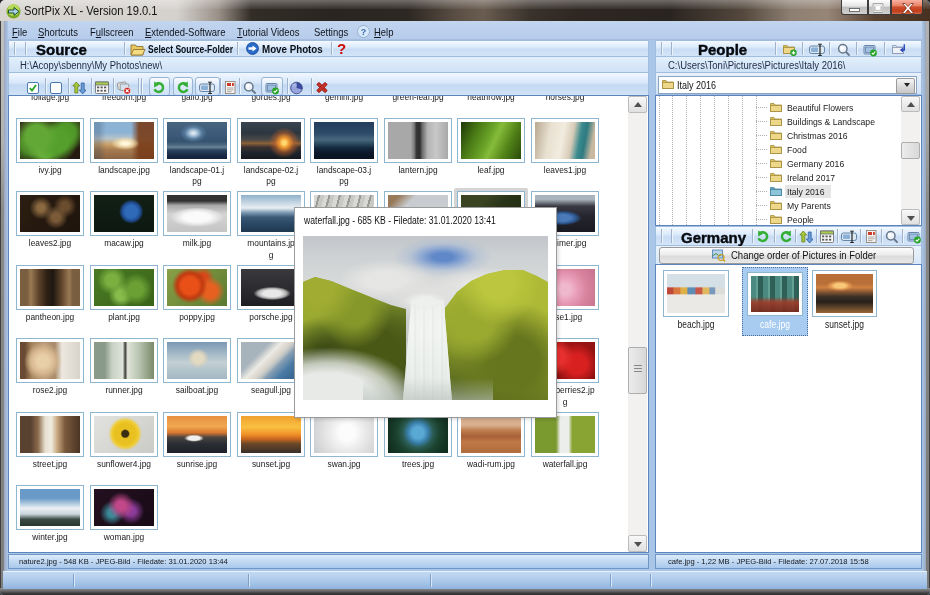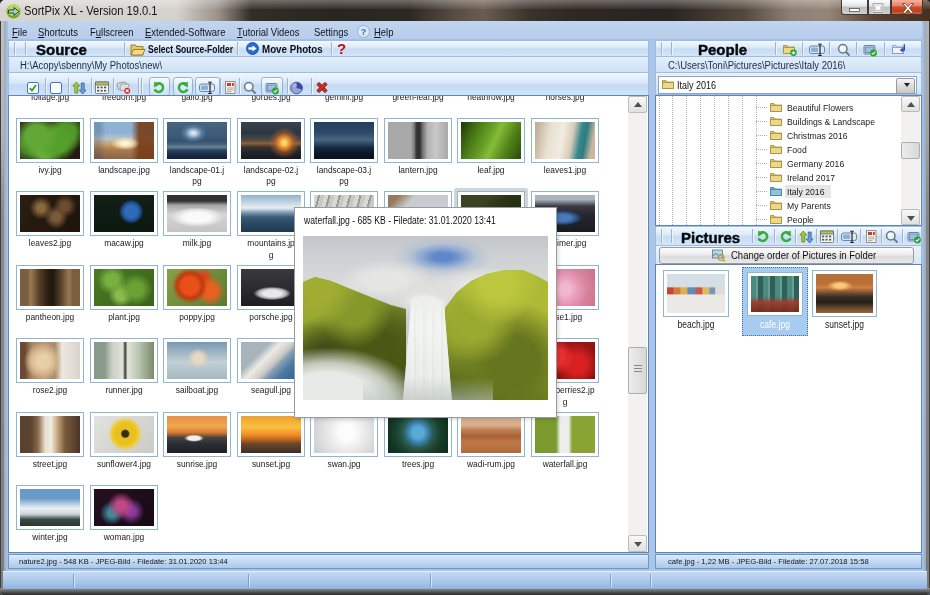--- a/index.html
+++ b/index.html
@@ -322,21 +322,21 @@
 <div class="sbtn" style="left:901px;top:96px;height:16px;">
       <div class="abs" style="left:5px;top:5px;width:0;height:0;border-left:4px solid transparent;border-right:4px solid transparent;border-bottom:5px solid #505050;"></div>
     </div>
 <div class="sthumb" style="left:901px;top:142px;height:17px;"></div>
 <div class="sbtn" style="left:901px;top:209px;height:16px;">
       <div class="abs" style="left:5px;top:6px;width:0;height:0;border-left:4px solid transparent;border-right:4px solid transparent;border-top:5px solid #505050;"></div>
     </div>
 <div class="toolrow" style="left:655px;top:226px;width:267px;height:20px;"></div>
 <div class="sep" style="left:661px;top:229px;height:14px"></div>
 <div class="sep" style="left:671px;top:229px;height:14px"></div>
-<div class="btitle" style="left:681px;top:229px;">Pictures</div>
+<div class="btitle" style="left:681px;top:229px;">Germany</div>
 <div class="sep" style="left:752px;top:229px;height:14px"></div>
 <div class="sep" style="left:774px;top:229px;height:14px"></div>
 <div class="sep" style="left:795px;top:229px;height:14px"></div>
 <div class="sep" style="left:816px;top:229px;height:14px"></div>
 <div class="sep" style="left:837px;top:229px;height:14px"></div>
 <div class="sep" style="left:860px;top:229px;height:14px"></div>
 <div class="sep" style="left:881px;top:229px;height:14px"></div>
 <div class="sep" style="left:902px;top:229px;height:14px"></div>
 <svg class="abs" style="left:756px;top:230px" width="14" height="14" viewBox="0 0 14 14">
       <path d="M3.8 3.2 A4.4 4.4 0 1 1 2.6 8.2" fill="none" stroke="#34ae34" stroke-width="2.5"></path>

